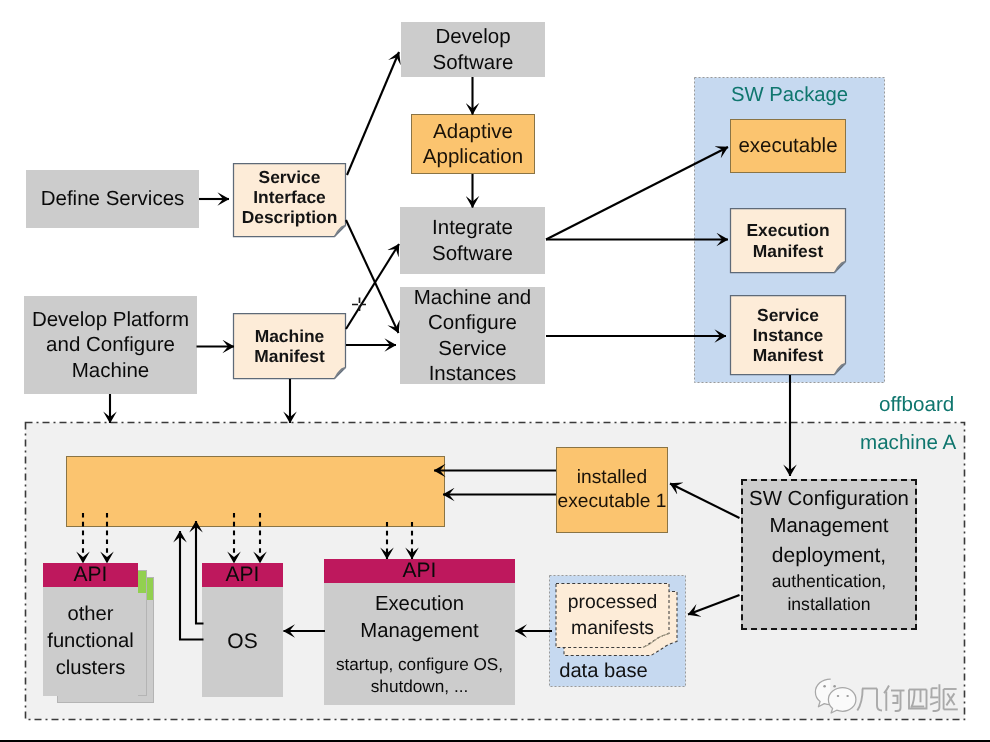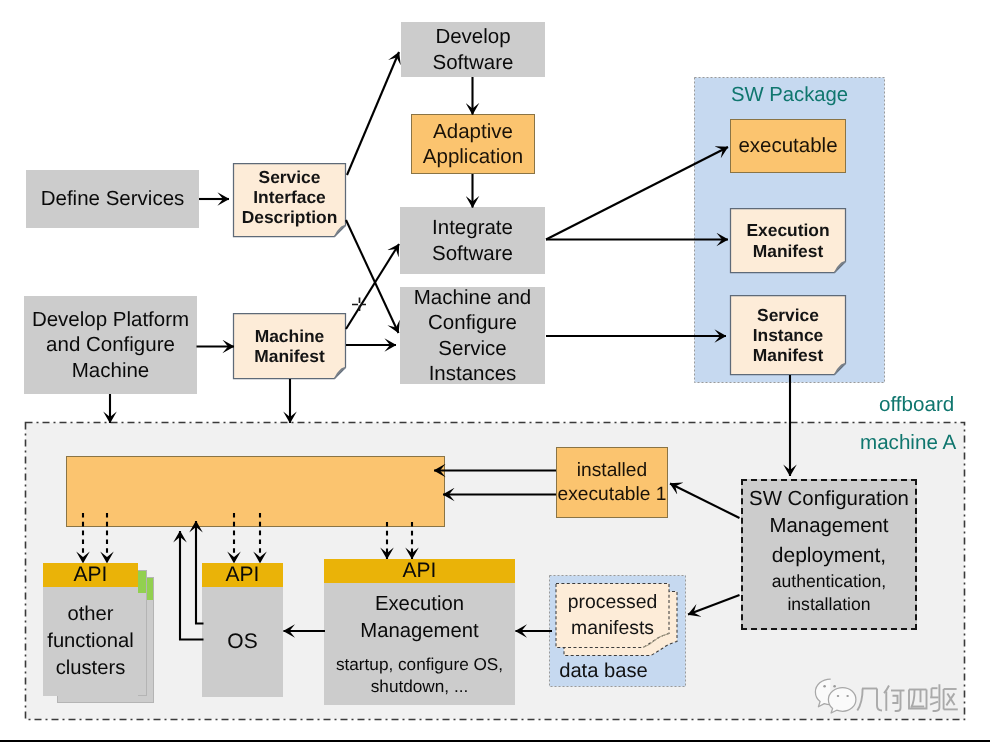--- a/index.html
+++ b/index.html
@@ -7,21 +7,21 @@
   body{width:990px;height:742px;font-family:"Liberation Sans",sans-serif;overflow:hidden;-webkit-font-smoothing:antialiased;text-rendering:geometricPrecision;}
   #root{position:absolute;left:0;top:0;width:990px;height:742px;background:#fff;}
 
   .node{position:absolute;box-sizing:border-box;display:flex;flex-direction:column;
         align-items:center;justify-content:center;text-align:center;}
   .node > span{display:block;}
 
   .gray{background:#cccccc;color:#0a0a0a;font-size:20.5px;line-height:1.24;}
   .orange{background:#fbc46f;border:1px solid #8a7445;color:#1a1208;font-size:20.5px;line-height:1.24;}
   .cream{background:transparent;color:#141414;font-weight:bold;font-size:17.4px;line-height:1.16;}
-  .green{background:#eab308;color:#0a0a0a;font-size:21px;}
+  .green{background:#be185d;color:#0a0a0a;font-size:21px;}
 
   svg.layer{position:absolute;left:0;top:0;width:990px;height:742px;}
   #edges{pointer-events:none;}
   .lbl{position:absolute;white-space:nowrap;color:#0f766e;}
 </style>
 </head>
 <body>
 
 <div id="root">
 
@@ -107,21 +107,21 @@
 </div>
 
 <div class="node cream docshape" style="left:730px;top:295px;width:116px;height:80px;">
   <span>Service</span>
   <span>Instance</span>
   <span>Manifest</span>
 </div>
 
 <div class="node orange" style="left:66px;top:456px;width:379px;height:71px;"></div>
 
-<div class="node orange" style="left:556px;top:447px;width:112px;height:71px;white-space:nowrap;font-size:19.2px;">
+<div class="node orange" style="left:556px;top:447px;width:112px;height:86px;white-space:nowrap;font-size:19.2px;">
   <span>installed</span>
   <span>executable 1</span>
 </div>
 
 <div class="node" style="left:741px;top:479px;width:176px;height:151px;background:#cccccc;color:#0a0a0a;border:2.3px dashed #151515;line-height:1.32;justify-content:flex-start;padding-top:5px;">
   <span style="font-size:20.4px;">SW Configuration</span>
   <span style="font-size:20.4px;">Management</span>
   <span style="font-size:21px;margin-top:2px;">deployment,</span>
   <span style="font-size:17.6px;">authentication,</span>
   <span style="font-size:17.6px;">installation</span>

